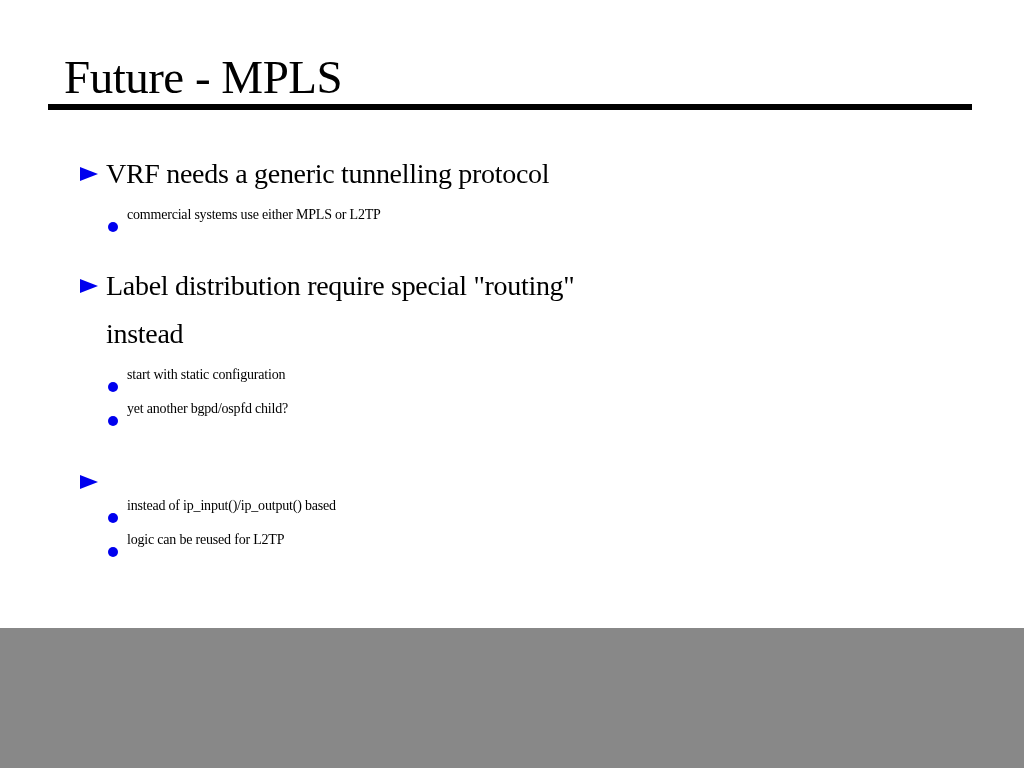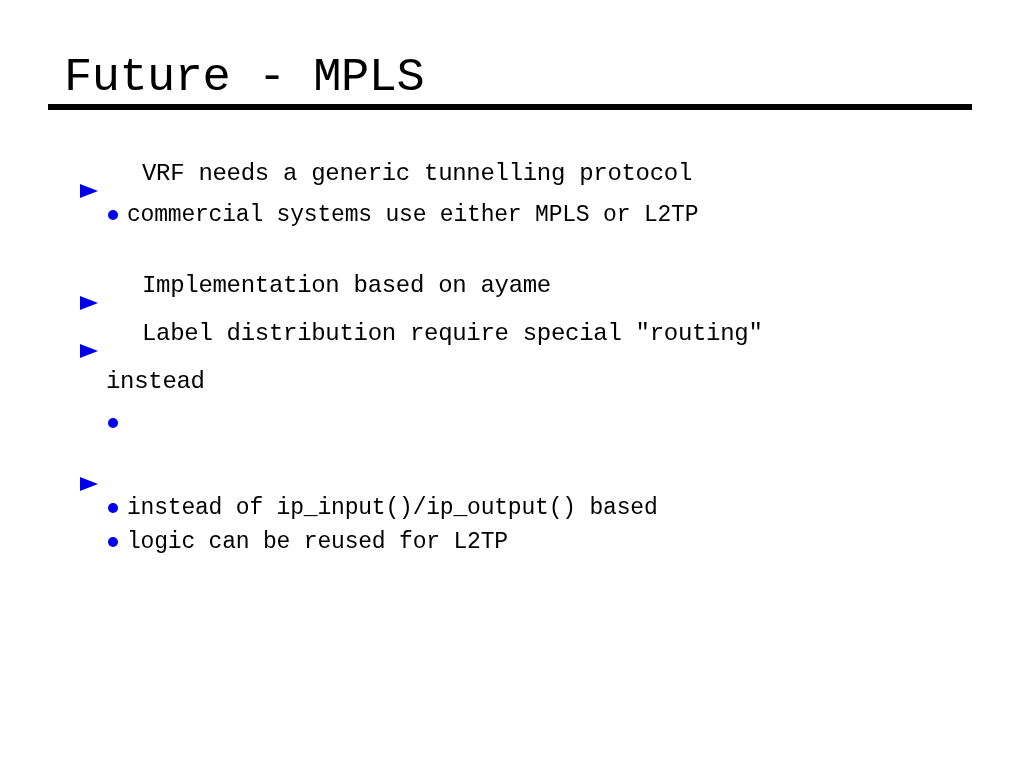--- a/index.html
+++ b/index.html
@@ -1,24 +1,24 @@
 <!DOCTYPE html>
 <html><head>
 <meta charset="utf-8">
 <style>
   * { margin: 0; padding: 0; box-sizing: border-box; }
   html, body { background: #888; }
   .slide {
     position: relative;
     width: 1024px;
-    height: 768px;
+    height: 628px;
     margin: 0 auto;
     background: #ffffff;
     overflow: hidden;
-    font-family: Liberation Mono, monospace;
+    font-family: Liberation Serif, serif;
     color: #000000;
   }
   .title {
     position: absolute;
     left: 64px;
     top: 52px;
     font-size: 47px;
     font-weight: normal;
     line-height: 1.1;
     letter-spacing: -0.5px;
@@ -38,41 +38,40 @@
     left: 80px;
     top: 150px;
     width: 910px;
   }
   .group { }
   .group.g2 { margin-top: 30px; }
   .group.g3 { }
   .group.g4 { margin-top: 32px; }
   .main-line {
     display: flex;
-    align-items: flex-end;
-    font-size: 24px;
+    align-items: flex-start;
+    font-size: 28px;
     line-height: 48px;
     letter-spacing: -0.3px;
     white-space: nowrap;
-    gap: 36px;
   }
   .main-line.cont { padding-left: 26px; }
   .tri {
     flex: 0 0 auto;
     width: 0;
     height: 0;
     border-left: 18px solid #0000ee;
     border-top: 7px solid transparent;
     border-bottom: 7px solid transparent;
     margin: 17px 8px 0 0;
   }
   .sub-line {
     display: flex;
-    align-items: flex-start;
-    font-size: 23px;
+    align-items: flex-end;
+    font-size: 14px;
     line-height: 34px;
     letter-spacing: -0.2px;
     margin-left: 28px;
     white-space: nowrap;
   }
   .dot {
     flex: 0 0 auto;
     width: 10px;
     height: 10px;
     border-radius: 50%;
@@ -95,36 +94,37 @@
         <span class="tri"></span>
         <span>VRF needs a generic tunnelling protocol</span>
       </div>
       <div class="sub-line">
         <span class="dot"></span>
         <span>commercial systems use either MPLS or L2TP</span>
       </div>
     </div>
 
     <div class="group g2">
-      <div class="main-line">
-        <span class="tri"></span>
-        <span>Implementation based on ayame</span>
-      </div>
     </div>
 
     <div class="group g3">
       <div class="main-line">
         <span class="tri"></span>
         <span>Label distribution require special "routing"</span>
       </div>
       <div class="main-line cont">
         <span>instead</span>
       </div>
       <div class="sub-line">
         <span class="dot"></span>
+        <span>start with static configuration</span>
+      </div>
+      <div class="sub-line">
+        <span class="dot"></span>
+        <span>yet another bgpd/ospfd child?</span>
       </div>
     </div>
 
     <div class="group g4">
       <div class="main-line">
         <span class="tri"></span>
       </div>
       <div class="sub-line">
         <span class="dot"></span>
         <span>instead of ip_input()/ip_output() based</span>

